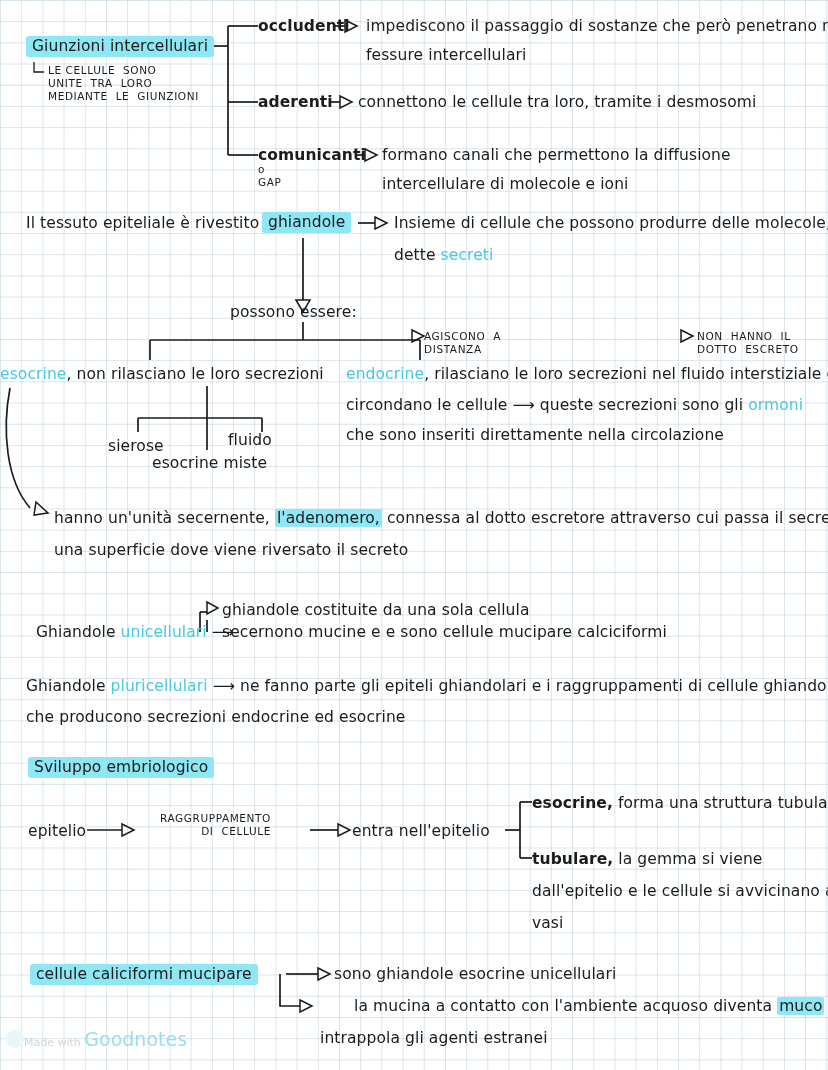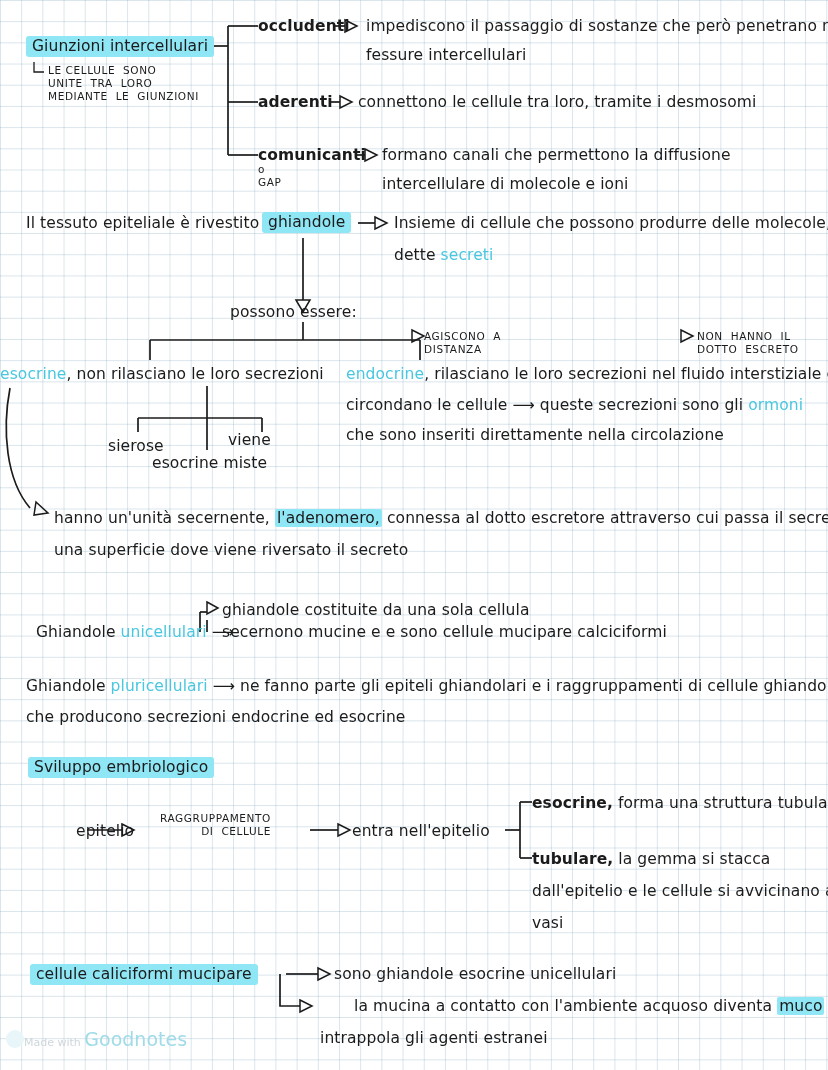--- a/index.html
+++ b/index.html
@@ -159,21 +159,21 @@
     <span>dette</span>
     <span class="cy">secreti</span>
   </div>
 
   <div class="t" style="left:230px;top:302px;">possono essere:</div>
 
   <div class="t" style="left:0px;top:364px;">
     <span class="cy">esocrine</span><span>, non rilasciano le loro secrezioni</span>
   </div>
   <div class="t" style="left:108px;top:436px;">sierose</div>
-  <div class="t" style="left:228px;top:430px;">viene</div>
+  <div class="t" style="left:228px;top:430px;">fluido</div>
   <div class="t" style="left:152px;top:453px;">esocrine miste</div>
 
   <div class="hand" style="position:absolute;left:424px;top:330px;">AGISCONO  A
 DISTANZA</div>
   <div class="hand" style="position:absolute;left:697px;top:330px;">NON  HANNO  IL
 DOTTO  ESCRETO</div>
 
   <div class="t" style="left:346px;top:364px;">
     <span class="cy">endocrine</span><span>, rilasciano le loro secrezioni nel fluido interstiziale e</span>
   </div>
@@ -204,30 +204,30 @@
     <span>⟶ ne fanno parte gli epiteli ghiandolari e i raggruppamenti di cellule ghiandolari</span>
   </div>
   <div class="t" style="left:26px;top:707px;">che producono secrezioni endocrine ed esocrine</div>
 
   <div class="t" style="left:28px;top:757px;">
     <span class="hl">Sviluppo embriologico</span>
   </div>
   <div class="hand" style="position:absolute;left:160px;top:812px;text-align:right;">RAGGRUPPAMENTO
 DI  CELLULE</div>
 
-  <div class="t" style="left:28px;top:821px;margin-left:48px;">epitelio</div>
+  <div class="t" style="left:28px;top:821px;">epitelio</div>
   <div class="t" style="left:352px;top:821px;">entra nell'epitelio</div>
 
   <div class="t" style="left:532px;top:793px;">
     <span class="b">esocrine,</span>
     <span>forma una struttura tubulare</span>
   </div>
   <div class="t" style="left:532px;top:849px;">
     <span class="b">tubulare,</span>
-    <span>la gemma si stacca</span>
+    <span>la gemma si viene</span>
   </div>
   <div class="t" style="left:532px;top:881px;">dall'epitelio e le cellule si avvicinano ai</div>
   <div class="t" style="left:532px;top:913px;">vasi</div>
 
   <div class="t" style="left:30px;top:964px;">
     <span class="hl">cellule caliciformi mucipare</span>
   </div>
   <div class="t" style="left:334px;top:964px;">sono ghiandole esocrine unicellulari</div>
   <div class="t" style="left:320px;top:996px;padding-left:34px;">
     <span>la mucina a contatto con l'ambiente acquoso diventa</span>

